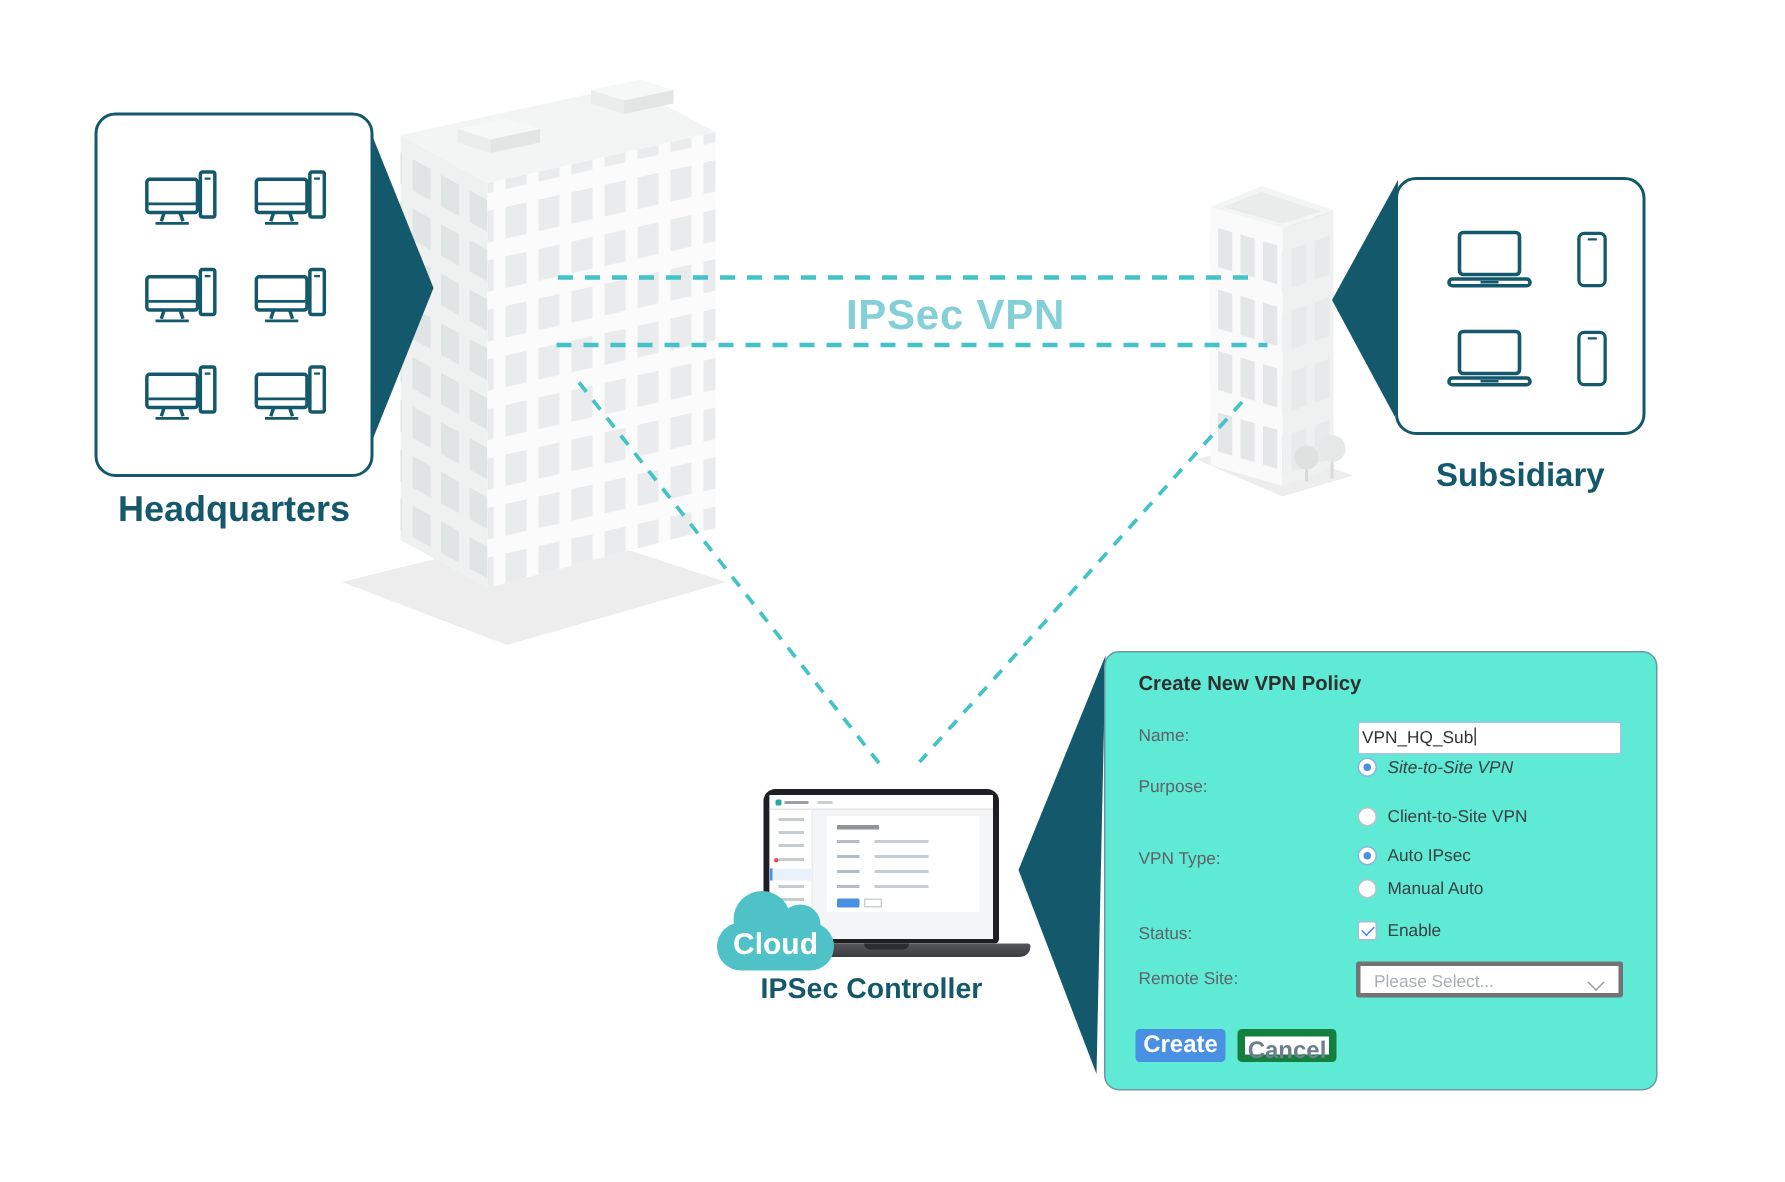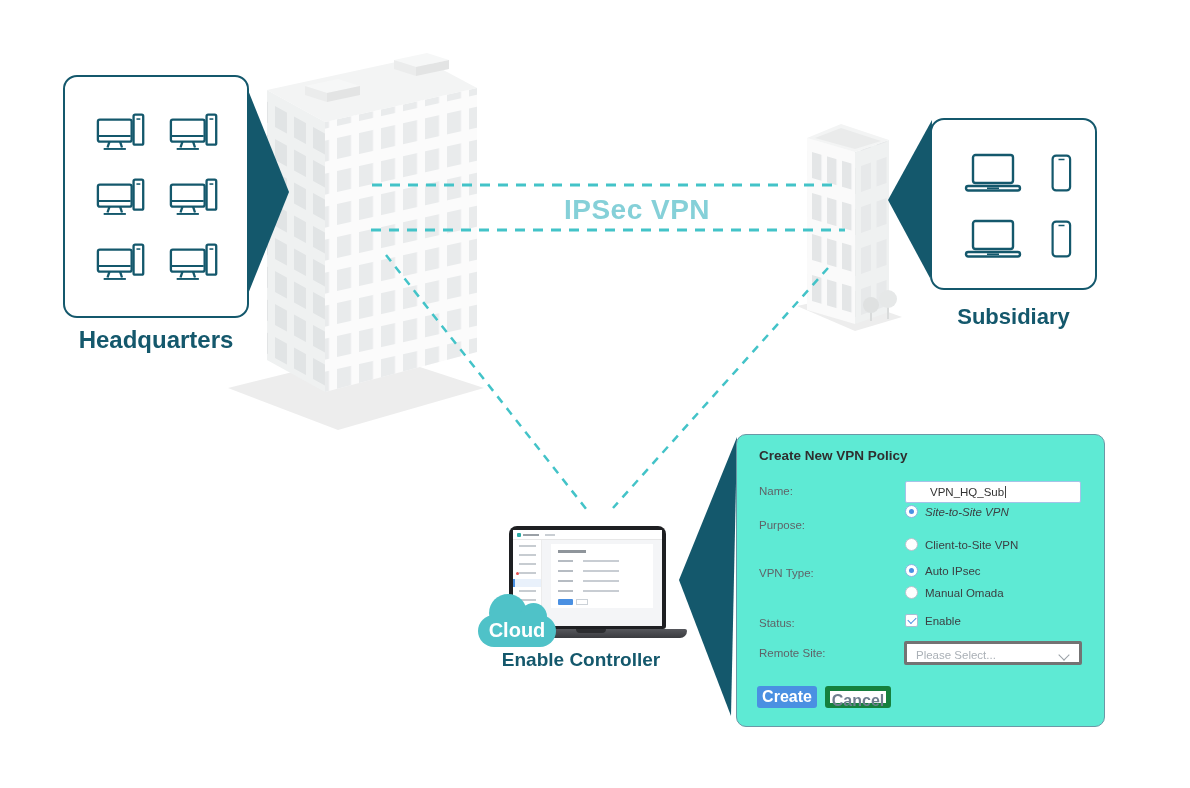--- a/index.html
+++ b/index.html
@@ -65,21 +65,21 @@
                       color:#14586C; font-weight:bold; font-size:19px; z-index:3; }
 
   
   .dialog { position:absolute; left:736px; top:434px; width:369px; height:293px; background:#5eead4;
             border:1.5px solid #6B98A6; border-radius:10px; box-sizing:border-box; z-index:5; }
   .dialog .abs { position:absolute; }
   .dlg-title { left:22px; top:13px; font-size:13.5px; font-weight:bold; color:#2f2f2f; }
   .dlg-label { font-size:11.5px; color:#5f6368; }
   .dlg-opt-label { font-size:11.5px; color:#3c4043; }
   .name-input { left:168px; top:46px; width:176px; height:22px; border:1px solid #a4c3e8; border-radius:2px;
-                box-sizing:border-box; background:#fff; font-size:11.5px; color:#333; line-height:20px; padding-left:24px; }
+                box-sizing:border-box; background:#fff; font-size:11.5px; color:#333; line-height:20px; padding-left:2px; }
   .caret { display:inline-block; width:1px; height:12px; background:#444; vertical-align:-2px; margin-left:1px; }
   .opt-row { display:flex; align-items:center; gap:7px; }
   .radio { width:13px; height:13px; border-radius:50%; border:1px solid #b9c2cc; background:#fff; box-sizing:border-box; position:relative; flex:none; }
   .radio.checked { border-color:#8db3e2; }
   .radio.checked::after { content:''; position:absolute; left:2.8px; top:2.8px; width:5.5px; height:5.5px; border-radius:50%; background:#4A90E2; }
   .checkbox { width:13px; height:13px; border:1px solid #a9bdd4; border-radius:2px; background:#fff; box-sizing:border-box; position:relative; flex:none; }
   .checkbox::after { content:''; position:absolute; left:2px; top:2px; width:7px; height:4px;
                      border-left:1.8px solid #4A90E2; border-bottom:1.8px solid #4A90E2; transform:rotate(-45deg); }
   .select { left:167px; top:206px; width:178px; height:24px; border:3px solid #737373; border-radius:2px;
             box-sizing:border-box; background:#fff; font-size:11.5px; color:#aab0b6; line-height:22px; padding-left:9px; }
@@ -283,21 +283,21 @@
     </div>
   </div>
   <div class="laptop-base"></div>
 
   <div class="cloud-badge">
     <div class="cloud-bump1"></div>
     <div class="cloud-bump2"></div>
     <div class="cloud-body"></div>
     <div class="cloud-text">Cloud</div>
   </div>
-  <div class="controller-label">Enable Controller</div>
+  <div class="controller-label">IPSec Controller</div>
 
   <div class="dialog">
     <div class="abs dlg-title">Create New VPN Policy</div>
 
     <div class="abs dlg-label" style="left:22px; top:50px;">Name:</div>
     <div class="abs name-input">
       <span>VPN_HQ_Sub</span><span class="caret"></span>
     </div>
 
     <div class="abs dlg-label" style="left:22px; top:84px;">Purpose:</div>
@@ -310,21 +310,21 @@
       <span class="dlg-opt-label">Client-to-Site VPN</span>
     </div>
 
     <div class="abs dlg-label" style="left:22px; top:132px;">VPN Type:</div>
     <div class="abs opt-row" style="left:168px; top:129px;">
       <span class="radio checked"></span>
       <span class="dlg-opt-label">Auto IPsec</span>
     </div>
     <div class="abs opt-row" style="left:168px; top:151px;">
       <span class="radio"></span>
-      <span class="dlg-opt-label">Manual Omada</span>
+      <span class="dlg-opt-label">Manual Auto</span>
     </div>
 
     <div class="abs dlg-label" style="left:22px; top:182px;">Status:</div>
     <div class="abs opt-row" style="left:168px; top:179px;">
       <span class="checkbox"></span>
       <span class="dlg-opt-label">Enable</span>
     </div>
 
     <div class="abs dlg-label" style="left:22px; top:212px;">Remote Site:</div>
     <div class="abs select">

